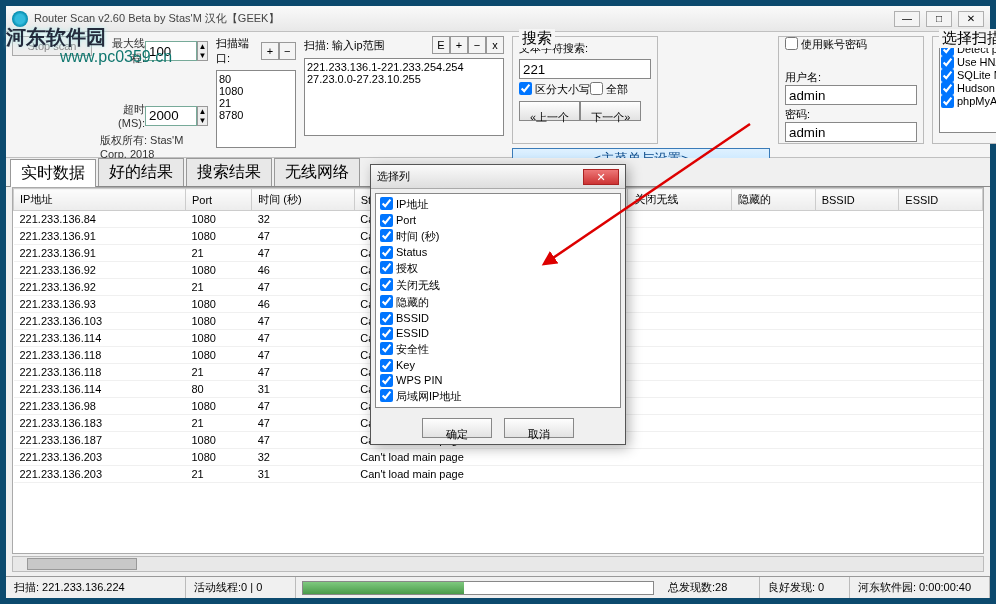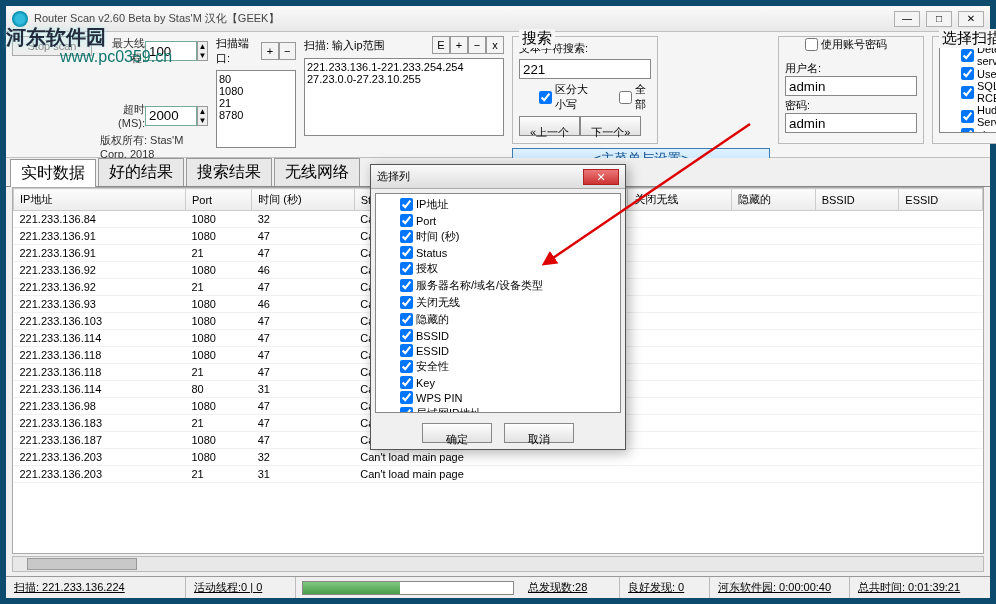--- a/index.html
+++ b/index.html
@@ -25,35 +25,35 @@
 .spinner-btn { width: 14px; height: 20px; border: 1px solid #999; background: #eee; font-size: 8px; display: flex; flex-direction: column; }
 .spinner-btn span { flex: 1; text-align: center; line-height: 9px; }
 .copyright { font-size: 11px; color: #333; }
 .link { color: #05c; text-decoration: underline; cursor: pointer; }
 .sq-btn { width: 18px; height: 18px; border: 1px solid #999; background: #f4f4f4; font-size: 11px; line-height: 16px; text-align: center; cursor: pointer; }
 .list-box { border: 1px solid #888; background: #fff; font-size: 11px; padding: 2px; overflow: hidden; }
 .ports-box { width: 80px; height: 78px; }
 .ranges-box { width: 200px; height: 78px; }
 .group { border: 1px solid #bbb; background: #f5f5f5; padding: 4px 6px; height: 118px; position: relative; }
 .group-title { position: absolute; top: -8px; left: 6px; background: #f5f5f5; padding: 0 3px; font-size: 15px; }
-.chk { display: flex; align-items: center; gap: 3px; margin-left: 20px; }
+.chk { display: flex; gap: 3px; }
 .chk input { width: 13px; height: 13px; }
 .txt-input { border: 1px solid #888; background: #fff; height: 20px; padding: 0 3px; width: 100%; }
 .btn { border: 1px solid #888; background: linear-gradient(#fefefe,#e2e2e2); height: 20px; padding: 8px 10px; cursor: pointer; font-size: 11px; }
 .main-settings-btn { width: 250px; height: 22px; border: 1px solid #3a7bb8; background: linear-gradient(#dff1ff,#bfe3ff); color: #0a4a8a; cursor: pointer; }
 .tabs { display: flex; border-bottom: 1px solid #888; background: #f0f0f0; padding-left: 4px; }
 .tab { padding: 3px 10px; border: 1px solid #999; border-bottom: none; background: #e8e8e8; margin-right: 2px; cursor: pointer; font-size: 16px; }
 .tab.active { background: #fff; position: relative; top: 1px; }
 .options-row { padding: 4px 8px; display: flex; align-items: center; gap: 12px; border-bottom: 1px solid #ccc; }
 .table-wrap { flex: 1; overflow: auto; background: #fff; border: 1px solid #aaa; margin: 0 6px; }
 table { border-collapse: collapse; width: 100%; font-size: 11px; }
 th { background: linear-gradient(#fcfcfc,#ececec); border: 1px solid #ccc; padding: 3px 6px; text-align: left; font-weight: normal; position: sticky; top: 0; }
 td { padding: 2px 6px; border-bottom: 1px solid #f0f0f0; white-space: nowrap; }
 .statusbar { display: flex; border-top: 1px solid #999; background: #f0f0f0; height: 22px; align-items: center; font-size: 11px; }
-.status-cell { border-right: 1px solid #bbb; padding: 0 8px; height: 100%; display: flex; align-items: center; text-decoration: underline; }
+.status-cell { border-right: 1px solid #bbb; padding: 0 8px; height: 100%; display: flex; align-items: center; }
 .progress { flex: 1; height: 14px; border: 1px solid #888; background: #fff; margin: 0 6px; position: relative; }
 .progress-fill { position: absolute; left: 0; top: 0; bottom: 0; width: 46%; background: linear-gradient(#7fc97f,#4a9b4a); }
 .scrollbar-h { height: 16px; background: #e8e8e8; border: 1px solid #bbb; margin: 2px 6px 4px; display: flex; align-items: center; }
 .scroll-thumb { width: 110px; height: 12px; background: #c8c8c8; border: 1px solid #999; margin-left: 14px; }
 .dialog { position: absolute; left: 370px; top: 164px; width: 256px; background: #f0f0f0; border: 1px solid #555; box-shadow: 3px 3px 12px rgba(0,0,0,.3); z-index: 20; }
 .dialog-title { background: linear-gradient(#fafafa,#dedede); height: 24px; display: flex; align-items: center; padding: 0 6px; border-bottom: 1px solid #aaa; }
 .dialog-title span { flex: 1; }
 .dialog-close { width: 36px; height: 16px; background: linear-gradient(#e77,#c33); color: #fff; text-align: center; line-height: 14px; font-size: 11px; cursor: pointer; border: 1px solid #a22; }
 .dialog-body { max-height: 220px; overflow-y: scroll; background: #fff; border: 1px solid #888; margin: 4px; padding: 2px; }
 .dialog-body .chk { padding: 1px 2px; }
@@ -155,21 +155,21 @@
       </div>
       <button class="main-settings-btn" style="width:258px;margin-left:0">&lt;主菜单与设置&gt;</button>
     </div>
 
     <div class="col">
       <div class="group" style="width:146px;height:108px">
         <label class="chk" style="margin-top:-4px">
             <input type="checkbox" style="">
             <span>使用账号密码</span>
           </label>
-        <div style="margin-top:9px">用户名:</div>
+        <div style="margin-top:18px">用户名:</div>
         <input class="txt-input" value="admin" style="">
         <div style="margin-top:2px">密码:</div>
         <input class="txt-input" value="admin" style="">
       </div>
     </div>
 
     <div class="col">
       <div class="group" style="width:150px;height:108px">
         <div class="group-title">选择扫描模块</div>
         <div id="modules-list" style="background:#fff;border:1px solid #888;height:92px;overflow:auto;padding:1px">
@@ -393,36 +393,34 @@
 
   <div class="statusbar">
     <div class="status-cell" style="width:180px">扫描: 221.233.136.224</div>
     <div class="status-cell" style="width:110px">活动线程:0 | 0</div>
     <div class="progress">
         <div class="progress-fill"></div>
       </div>
     <div class="status-cell" style="width:100px">总发现数:28</div>
     <div class="status-cell" style="width:90px">良好发现: 0</div>
     <div class="status-cell" style="width:140px">河东软件园: 0:00:00:40</div>
-    <div class="status-cell" style="width:140px;border:none">总共时间: 0:01:39:21</div>
   </div>
 </div>
 
 <div class="dialog">
   <div class="dialog-title">
     <span>选择列</span>
     <div class="dialog-close">✕</div>
   </div>
   <div class="dialog-body" id="dialog-list">
       <label class="chk"><input type="checkbox" checked="" style=""> IP地址</label>
       <label class="chk"><input type="checkbox" checked="" style=""> Port</label>
       <label class="chk"><input type="checkbox" checked="" style=""> 时间 (秒)</label>
       <label class="chk"><input type="checkbox" checked="" style=""> Status</label>
       <label class="chk"><input type="checkbox" checked="" style=""> 授权</label>
-      <label class="chk"><input type="checkbox" checked="" style=""> 服务器名称/域名/设备类型</label>
       <label class="chk"><input type="checkbox" checked="" style=""> 关闭无线</label>
       <label class="chk"><input type="checkbox" checked="" style=""> 隐藏的</label>
       <label class="chk"><input type="checkbox" checked="" style=""> BSSID</label>
       <label class="chk"><input type="checkbox" checked="" style=""> ESSID</label>
       <label class="chk"><input type="checkbox" checked="" style=""> 安全性</label>
       <label class="chk"><input type="checkbox" checked="" style=""> Key</label>
       <label class="chk"><input type="checkbox" checked="" style=""> WPS PIN</label>
       <label class="chk"><input type="checkbox" checked="" style=""> 局域网IP地址</label>
     </div>
   <div class="dialog-btns">

